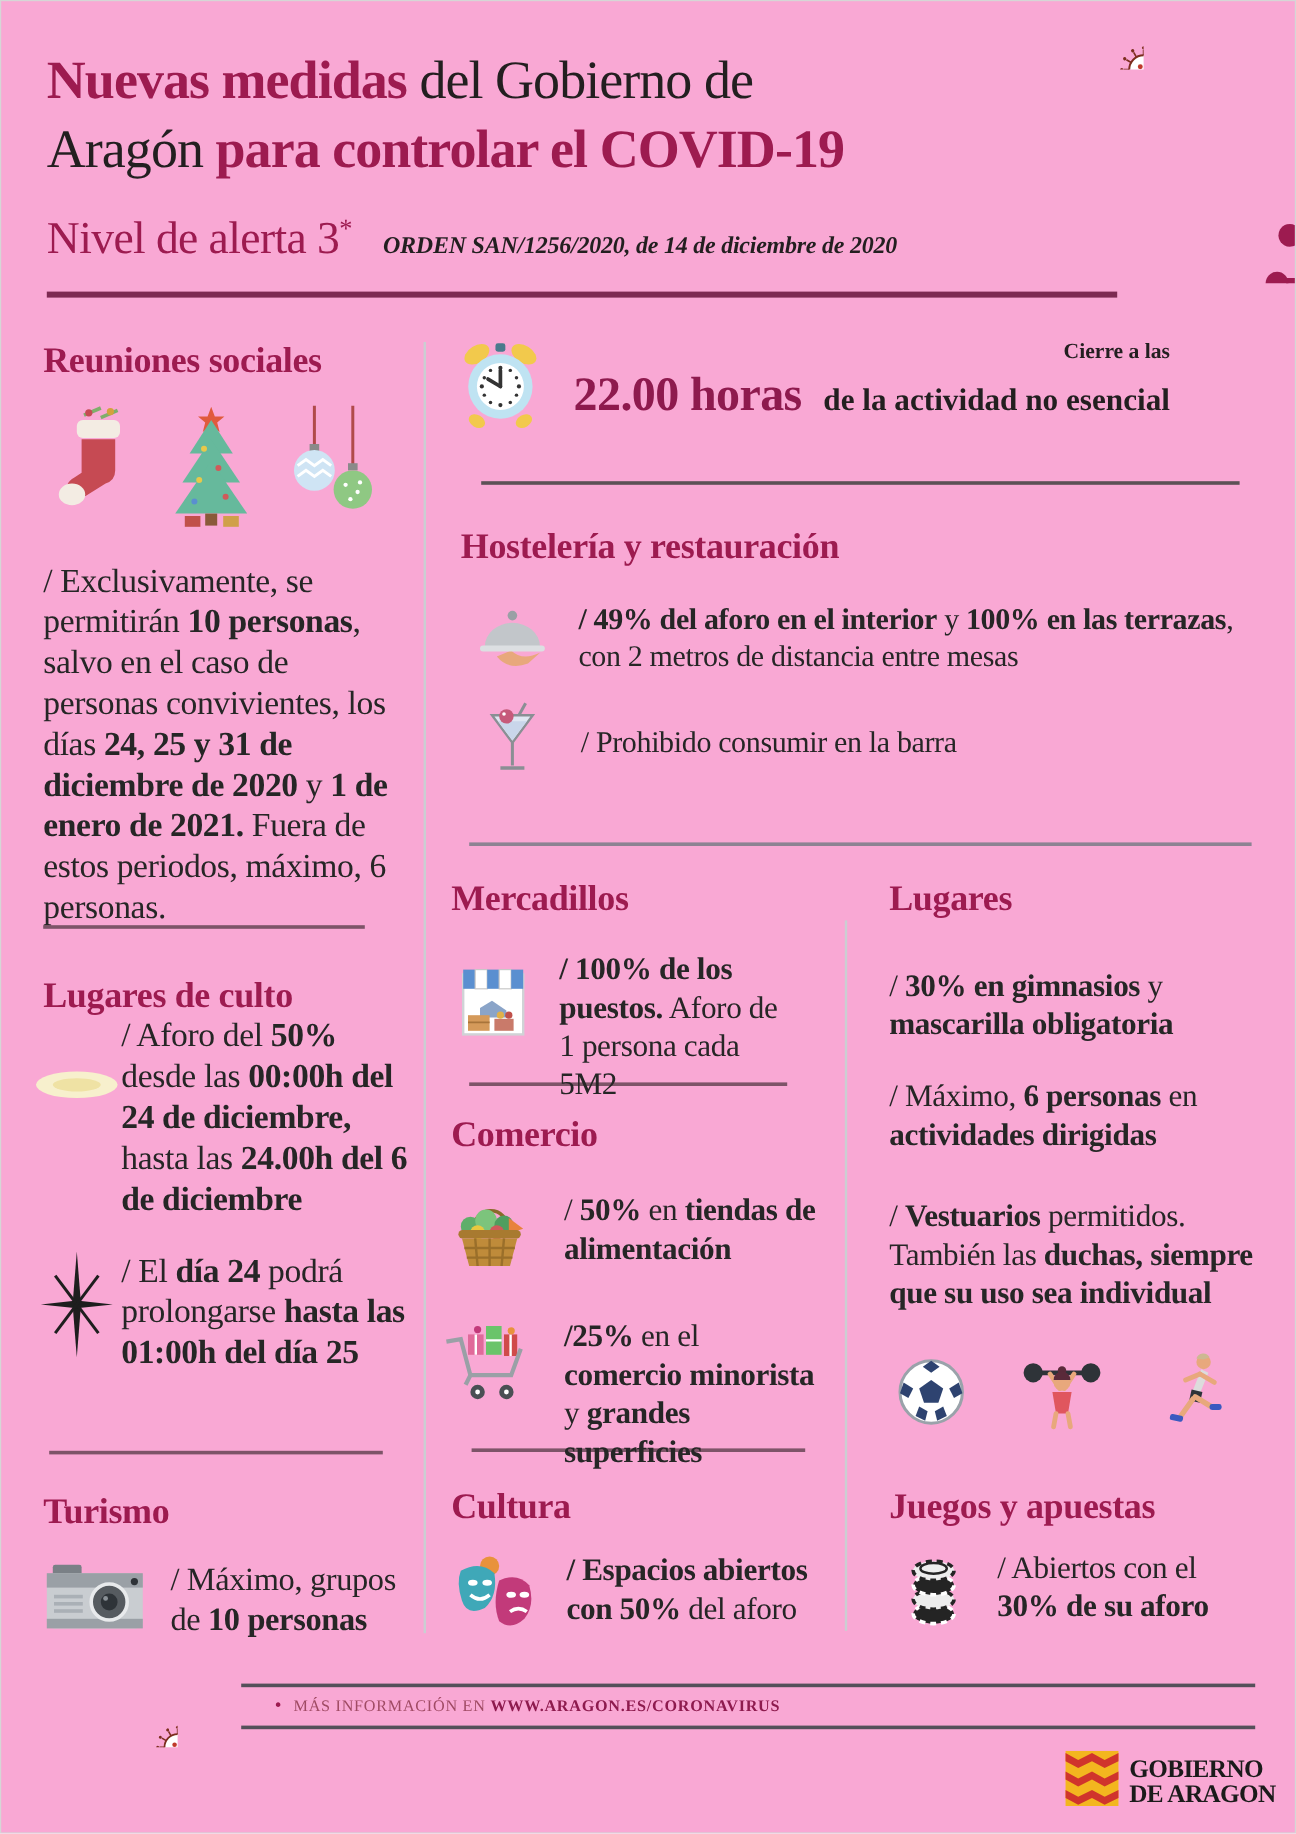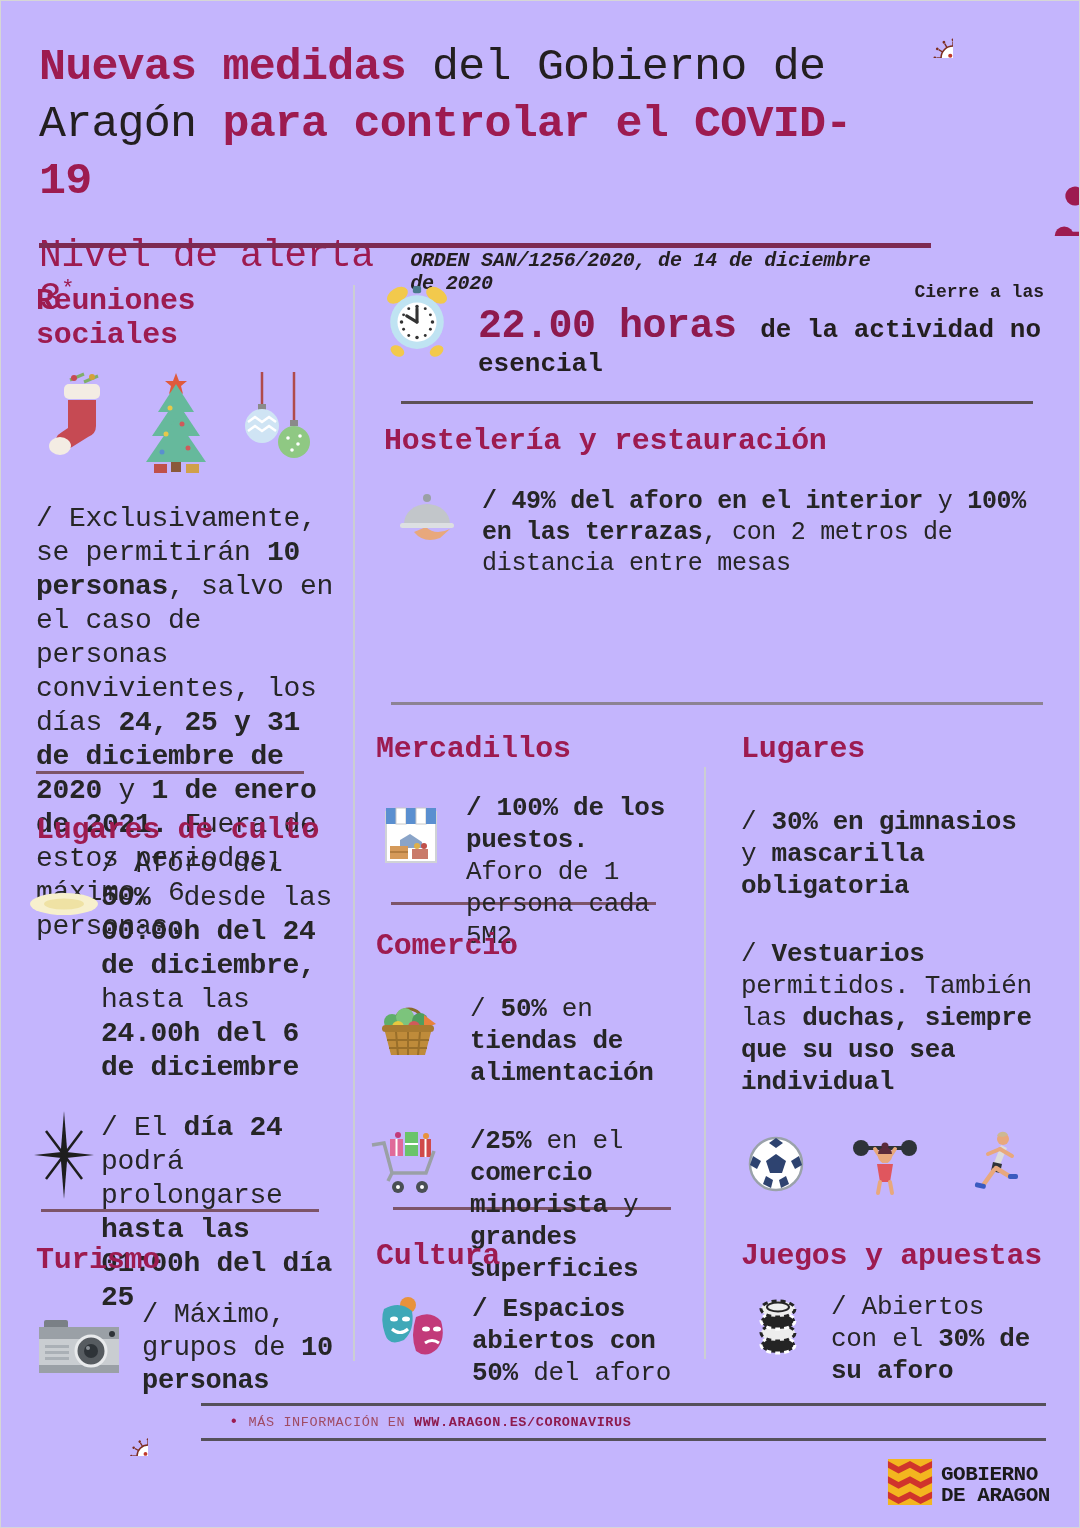--- a/index.html
+++ b/index.html
@@ -1,17 +1,17 @@
 <!DOCTYPE html>
 <html><head>
 <meta charset="utf-8">
 <style>
   html,body{margin:0;padding:0;background:#ffffff;}
-  .page{position:relative;width:1080px;height:1528px;margin:0 auto;background:#c4b5fd;
-        overflow:hidden;font-family:Liberation Mono, monospace;color:#262626;
+  .page{position:relative;width:1080px;height:1528px;margin:0 auto;background:#f9a8d4;
+        overflow:hidden;font-family:Liberation Serif, serif;color:#262626;
         border:1px solid #d6d6d6;box-sizing:border-box;}
   .abs{position:absolute;}
   b{font-weight:700;}
   .rich{white-space:pre-wrap;margin:0;}
   .title{font-size:45px;line-height:57px;font-weight:400;color:#231f20;letter-spacing:-0.8px;}
   .title b{color:#9d1b50;}
   .alert{font-size:38px;color:#9d1b50;font-weight:400;letter-spacing:-0.5px;}
   .alert sup{font-size:22px;}
   .order{font-size:20px;font-style:italic;font-weight:700;color:#231f20;margin-left:26px;letter-spacing:-0.2px;}
   .h{font-size:30px;font-weight:700;color:#9d1b50;margin:0;letter-spacing:-0.3px;}
@@ -211,32 +211,46 @@
     </span>
     <div style="margin-left:28px">
       <div class="cierre-line1">Cierre a las</div>
       <div style="margin-top:2px">
         <span class="cierre-time">22.00 horas</span>
         <span class="cierre-rest">de la actividad no esencial</span>
       </div>
     </div>
   </section>
 
-  <section class="abs" style="left:383px;top:423px;width:660px">
+  <section class="abs" style="left:383px;top:438px;width:660px">
     <h2 class="h">Hostelería y restauración</h2>
     <div class="row" style="margin-top:28px">
       <span class="icn" style="margin-left:14px">
         <svg width="58" height="60" viewBox="0 0 58 60">
           <path d="M16,46 q10,12 26,6 l10,-9 q-15,7 -24,-2 z" fill="#e8a87c"></path>
           <circle cx="29" cy="12" r="4" fill="#9aa0a5"></circle>
           <path d="M6,38 a23,20 0 0 1 46,0 z" fill="#c2c6ca"></path>
           <rect x="2" y="37" width="54" height="5" rx="2.5" fill="#dcdfe2"></rect>
         </svg>
       </span>
       <p class="rich t25" style="margin-left:26px;width:575px"><b>/ 49% del aforo en el interior</b> y <b>100% en las terrazas</b>, con 2 metros de distancia entre mesas</p>
+    </div>
+    <div class="row" style="margin-top:18px;align-items:center">
+      <span class="icn" style="margin-left:18px">
+        <svg width="50" height="66" viewBox="0 0 50 66">
+          <line x1="36" y1="2" x2="26" y2="20" stroke="#8a8f94" stroke-width="2.5"></line>
+          <path d="M8,12 h34 l-17,23 z" fill="#dfe7f2" stroke="#8a8f94" stroke-width="2"></path>
+          <path d="M13,17 h24 l-12,16 z" fill="#c9d6ea"></path>
+          <circle cx="20" cy="13" r="6" fill="#c65a7a"></circle>
+            <circle cx="18" cy="11" r="1.5" fill="#fff"></circle>
+          <line x1="25" y1="35" x2="25" y2="54" stroke="#8a8f94" stroke-width="2.5"></line>
+          <line x1="15" y1="56" x2="35" y2="56" stroke="#8a8f94" stroke-width="3"></line>
+        </svg>
+      </span>
+      <p class="rich t25" style="margin-left:32px;width:560px">/ Prohibido consumir en la barra</p>
     </div>
   </section>
 
   <section class="abs" style="left:375px;top:731px;width:290px">
     <h2 class="h">Mercadillos</h2>
     <div class="row" style="margin-top:26px">
       <span class="icn" style="margin-left:8px;margin-top:10px">
         <svg width="54" height="64" viewBox="0 0 54 64">
           <rect x="2" y="10" width="50" height="50" fill="#ffffff" stroke="#d0d3d6" stroke-width="2"></rect>
           <g>
@@ -324,20 +338,21 @@
           <path d="M49,50 q7,-5 14,0" stroke="#fff" stroke-width="3" fill="none"></path>
         </svg>
       </span>
       <p class="rich t26" style="margin-left:20px;width:225px"><b>/ Espacios abiertos con 50%</b> del aforo</p>
     </div>
   </section>
 
   <section class="abs" style="left:740px;top:731px;width:305px">
     <h2 class="h">Lugares</h2>
     <p class="rich t26" style="margin-top:40px;width:300px">/ <b>30% en gimnasios</b> y <b>mascarilla obligatoria</b></p>
+    <p class="rich t26" style="margin-top:28px;width:300px">/ Máximo, <b>6 personas</b> en <b>actividades dirigidas</b></p>
     <p class="rich t26" style="margin-top:36px;width:305px">/ <b>Vestuarios</b> permitidos. También las <b>duchas, siempre que su uso sea individual</b></p>
     <div class="row" style="margin-top:32px;align-items:center">
       <span class="icn" style="margin-left:6px">
         <svg width="58" height="58" viewBox="0 0 58 58">
           <circle cx="29" cy="29" r="26" fill="#ffffff" stroke="#9aa2aa" stroke-width="2.5"></circle>
           <polygon points="29,19 39,26 35,38 23,38 19,26" fill="#2e4370"></polygon>
           <polygon points="29,3 36,8 29,13 22,8" fill="#2e4370"></polygon>
           <polygon points="52,21 55,30 48,34 44,26" fill="#2e4370"></polygon>
           <polygon points="6,21 3,30 10,34 14,26" fill="#2e4370"></polygon>
           <polygon points="42,49 34,53 32,45 39,41" fill="#2e4370"></polygon>

